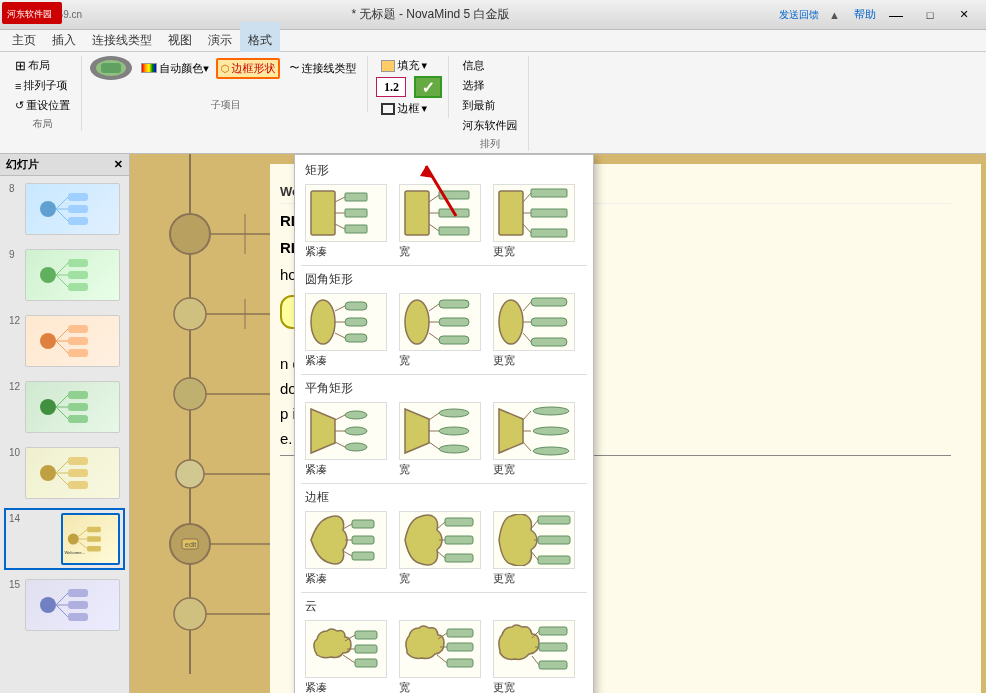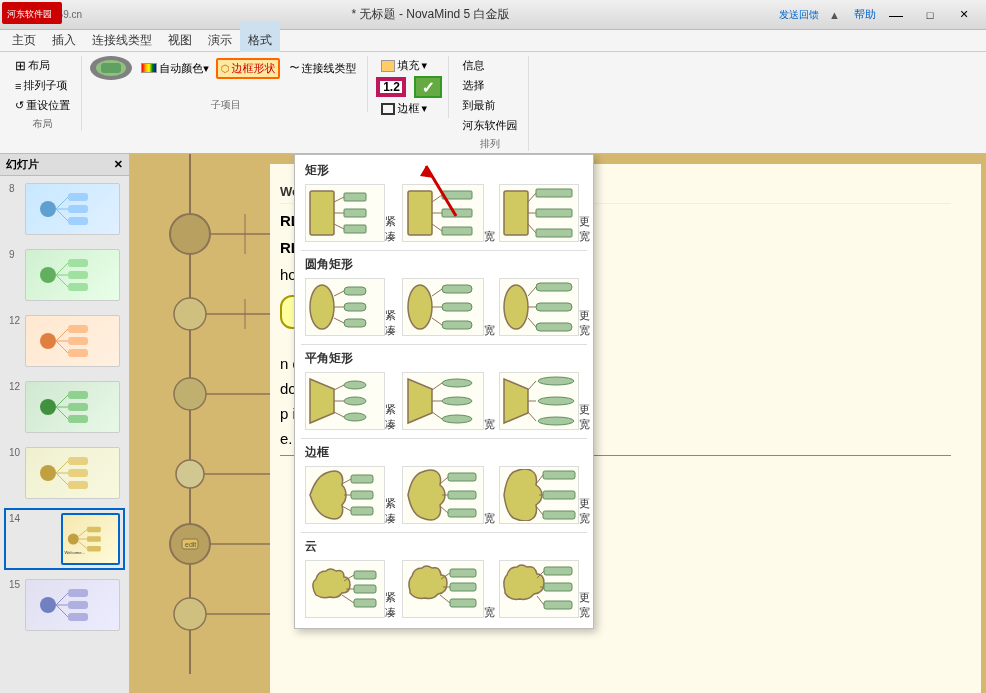--- a/index.html
+++ b/index.html
@@ -67,23 +67,23 @@
     .mind-canvas { width: 100%; height: 100%; background: #f5e8b0; position: relative; overflow: hidden; }
 
     
     .shape-dropdown {
       background: white;
       border: 1px solid #bbb;
       box-shadow: 3px 3px 8px rgba(0,0,0,0.25);
       width: 300px;
       padding: 4px 0;
     }
-    .shape-section-label { padding: 3px 10px; font-size: 12px; color: #333; font-weight: bold; background: white; }
+    .shape-section-label { padding: 3px 10px; font-size: 12px; color: #333; font-weight: normal; background: white; }
     .shape-row { display: flex; gap: 4px; padding: 2px 10px 4px; }
-    .shape-cell { display: flex; flex-direction: row; align-items: flex-end; cursor: pointer; flex: 1; }
+    .shape-cell { display: flex; flex-direction: column; align-items: flex-start; cursor: pointer; flex: 1; }
     .shape-img { width: 82px; height: 58px; border: 1px solid #ddd; background: #fffef5; display: flex; align-items: center; justify-content: center; margin-bottom: 2px; }
     .shape-label { font-size: 11px; color: #333; }
     .shape-divider { border: none; border-top: 1px solid #ddd; margin: 2px 6px; }
 
     
     .mind-shape { width: 78px; height: 52px; }
 
     
     .shape-active-btn {
       background: #ffe8a0;
@@ -196,21 +196,21 @@
 
     <div class="ribbon-group">
       <div class="ribbon-group-items">
         <div class="ribbon-small-row">
           <div class="ribbon-small-btn">
             <span style="width:14px; height:12px; background:#ffcc66; border:1px solid #999; display:inline-block;"></span>
             <span>填充</span>
               <span>▾</span>
           </div>
           <div style="display:flex; align-items:center; gap:8px;">
-            <div style="width:30px; height:20px; background:white; border:4px solid #be185d; display:flex; align-items:center; justify-content:center; font-size:12px; font-weight:bold;">1.2</div>
+            <div style="width:30px; height:20px; background:white; border:1px solid #be185d; display:flex; align-items:center; justify-content:center; font-size:12px; font-weight:bold;font-family:Liberation Serif, serif;">1.2</div>
             <div style="width:28px; height:22px; background:#66aa44; border:2px solid #339922; display:flex; align-items:center; justify-content:center;">
               <span style="color:white; font-size:16px; font-weight:bold;">✓</span>
             </div>
           </div>
           <div class="ribbon-small-btn">
             <span style="width:14px; height:12px; border:2px solid #333; display:inline-block;"></span>
             <span>边框</span>
               <span>▾</span>
           </div>
         </div>

